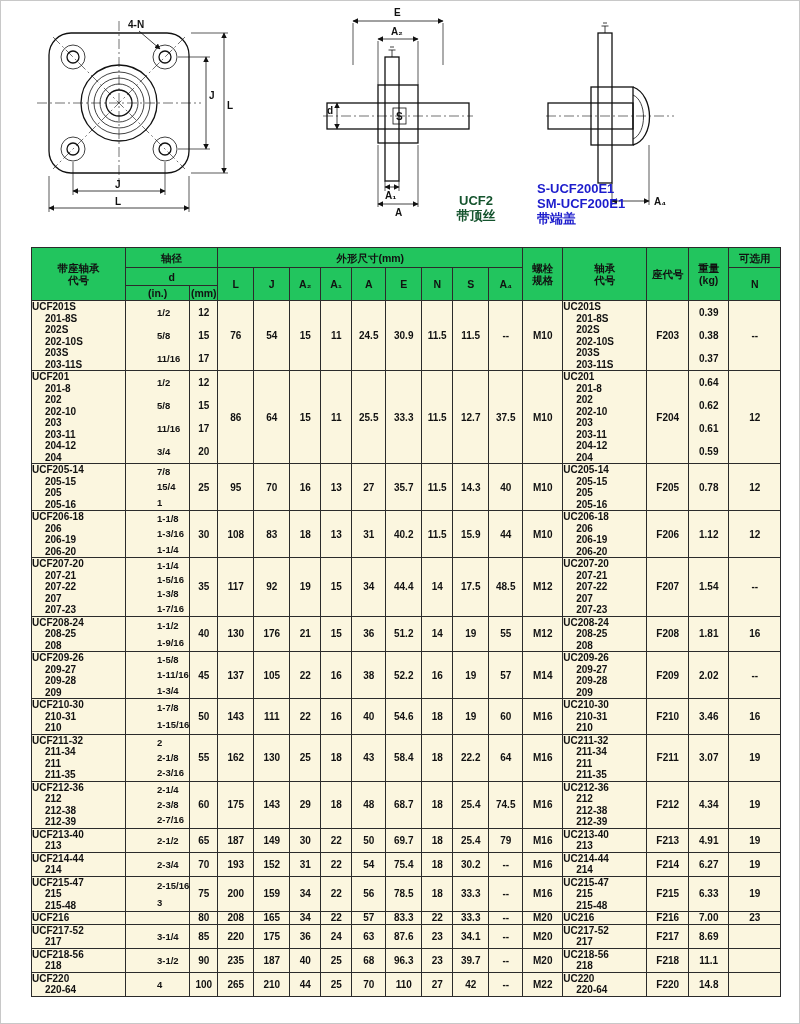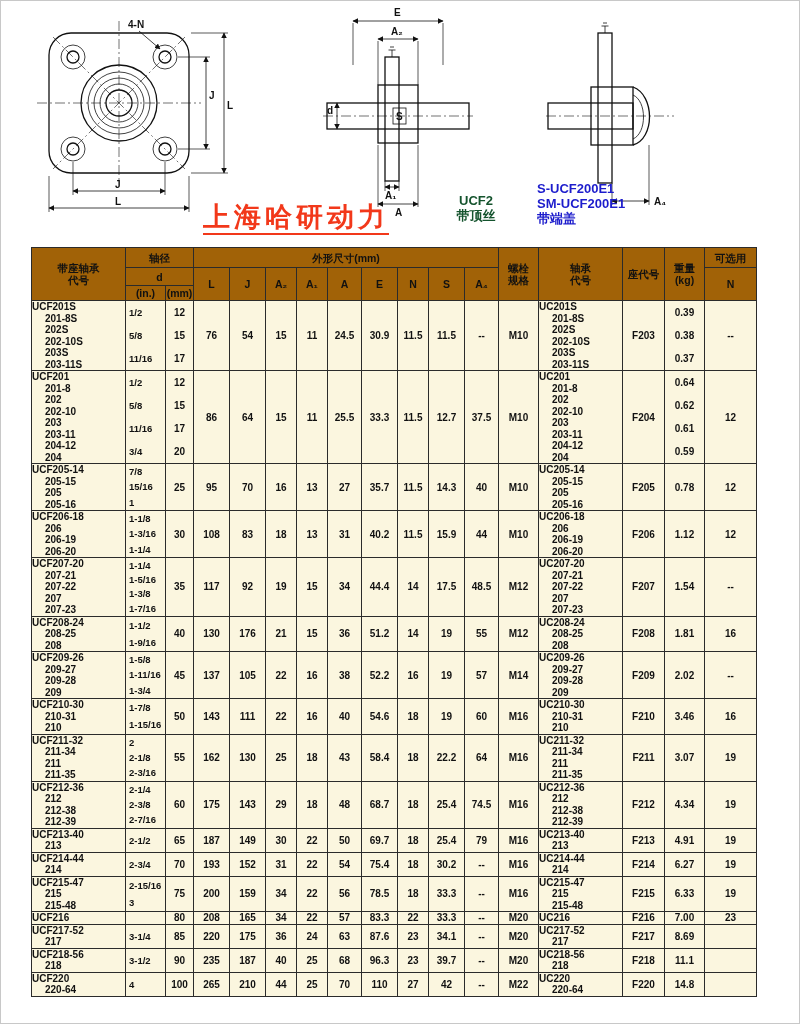--- a/index.html
+++ b/index.html
@@ -22,31 +22,31 @@
            color:#f2381a; letter-spacing:4px; border-bottom:2px solid #f2381a; line-height:32px; }
   .lbl-ucf2 { position:absolute; left:440px; top:192px; width:70px; text-align:center;
               color:#14532d; font-weight:bold; font-size:13px; line-height:15px; }
   .lbl-sucf { position:absolute; left:536px; top:180px; width:130px; text-align:left;
               color:#1c1ccc; font-weight:bold; font-size:13px; line-height:15px; }
 
   
   table.spec { position:absolute; left:30px; top:246px; border-collapse:collapse;
                background:#fbf6df; table-layout:fixed; }
   .spec th, .spec td { border:1px solid #2b2b2b; font-weight:bold; color:#111; padding:0; overflow:hidden; }
-  .spec th { font-size:10.5px; text-align:center; vertical-align:middle; line-height:12px; background:#a16207; }
+  .spec th { font-size:10.5px; text-align:center; vertical-align:middle; line-height:12px; background:#22c55e; }
   .pre { white-space:pre-line; }
   thead tr.h1 { height:20px; } thead tr.h2 { height:18px; } thead tr.h3 { height:15px; }
 
   .td-codes { vertical-align:top; font-size:10px; padding:1px 0 1px 3px; text-align:left; }
   .td-codes .ln { line-height:11.5px; white-space:nowrap; }
   .td-codes .ind { padding-left:13px; }
   .td-val { text-align:center; vertical-align:middle; font-size:10px; }
   .td-din, .td-dmm, .td-weight { height:1px; vertical-align:middle; }
   .stack { height:100%; display:flex; flex-direction:column; justify-content:space-around; }
-  .td-din .sv { text-align:left; padding-left:3px; font-size:9.5px; line-height:11px; white-space:nowrap; }
+  .td-din .sv { text-align:left; padding-left:3px; font-size:9.5px; line-height:11px; white-space:nowrap;margin-left:28px; }
   .td-dmm .sv, .td-weight .sv { text-align:center; font-size:10px; line-height:11px; }
 </style>
 </head>
 <body>
 
 <div class="page">
 
   <div class="drawings">
 
     <svg class="draw d1" width="206" height="205" viewBox="0 0 206 205">
@@ -164,21 +164,20 @@
 
       <rect class="ln" x="2" y="98" width="85" height="26" fill="#ffffff"></rect>
       <line class="cl" x1="0" y1="111" x2="128" y2="111"></line>
 
       <line class="ext" x1="66" y1="178" x2="66" y2="200"></line>
       <line class="ext" x1="103" y1="140" x2="103" y2="200"></line>
       <line class="dim" x1="66" y1="196" x2="103" y2="196" marker-start="url(#arC)" marker-end="url(#arC)"></line>
       <text x="108" y="200">A₄</text>
     </svg>
 
-    <div class="brand">上海哈研动力</div>
 
     <div class="lbl-ucf2">
       <div>UCF2</div>
       <div>带顶丝</div>
     </div>
 
     <div class="lbl-sucf">
       <div>S-UCF200E1</div>
       <div>SM-UCF200E1</div>
       <div>带端盖</div>
@@ -351,21 +350,21 @@
         <tr>
           <td class="td-codes">
             <div class="ln">UCF205-14</div>
             <div class="ln ind">205-15</div>
             <div class="ln ind">205</div>
             <div class="ln ind">205-16</div>
           </td>
           <td class="td-din">
             <div class="stack">
               <div class="sv">7/8</div>
-              <div class="sv">15/16</div>
+              <div class="sv">15/4</div>
               <div class="sv">1</div>
             </div>
           </td>
           <td class="td-dmm">
             <div class="stack">
               <div class="sv">25</div>
             </div>
           </td>
           <td class="td-val">95</td>
           <td class="td-val">70</td>

